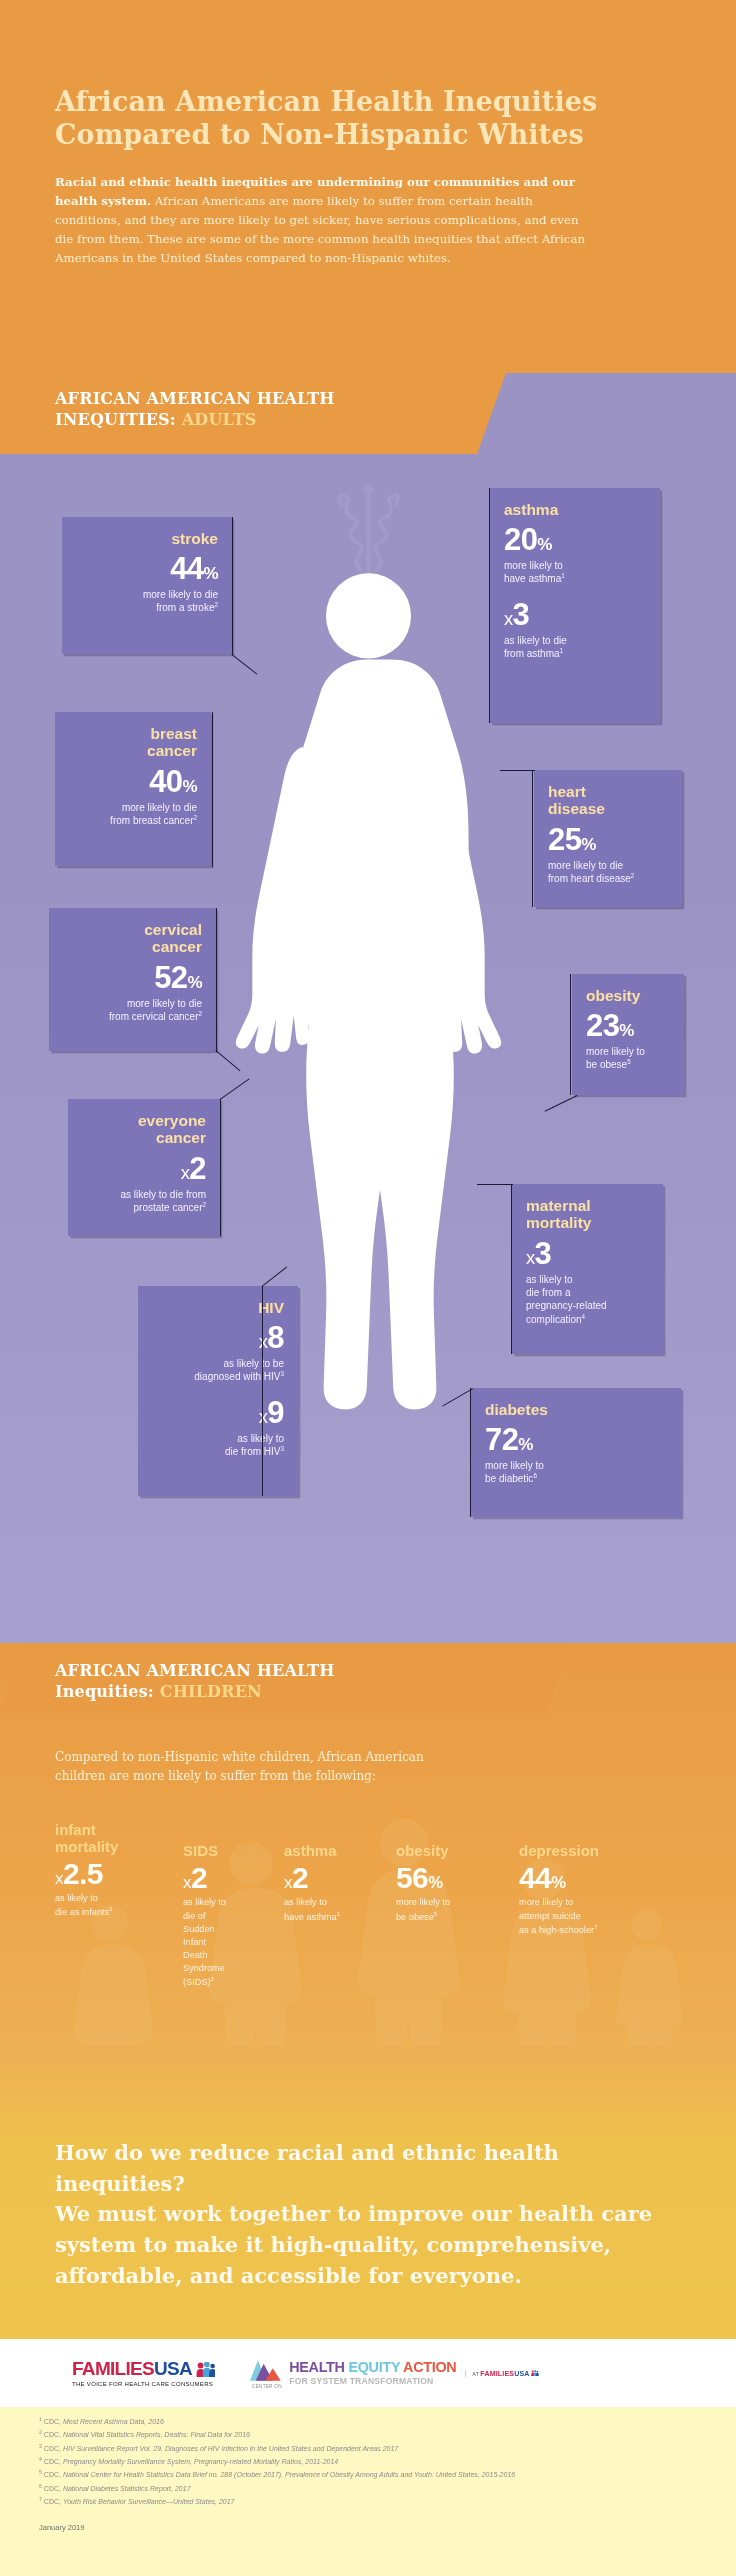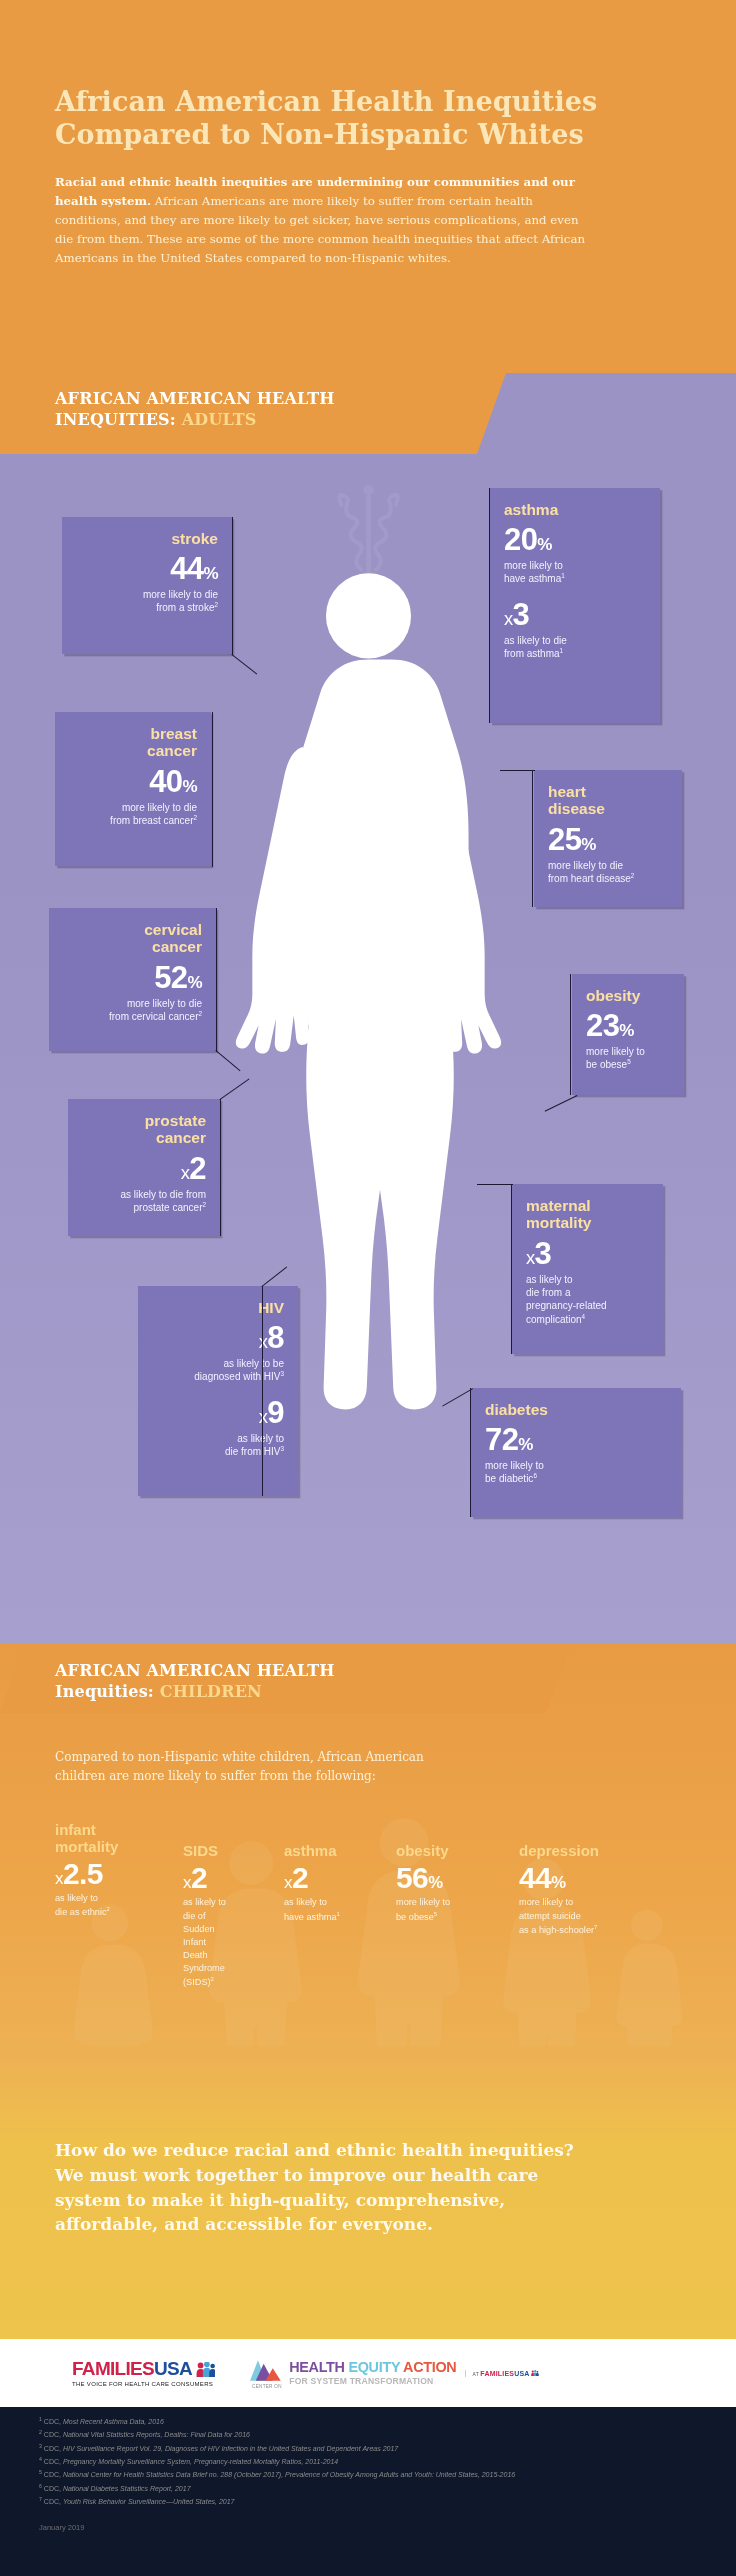--- a/index.html
+++ b/index.html
@@ -133,21 +133,21 @@
   .cstat .desc sup { font-size:5.8px; vertical-align:super; }
 
   
   .cta {
     position:absolute; left:0; top:2057px; width:736px; height:282px;
     background:linear-gradient(180deg,#edb154 0%, #eec04c 30%, #eec44c 100%);
   }
   .cta-text {
     position:absolute; left:55px; top:81px; width:621px;
     font-family:"DejaVu Serif", serif; font-weight:bold;
-    font-size:17px; line-height:1.46; color:#fffaf0;
+    font-size:21px; line-height:1.46; color:#fffaf0;
   }
 
   
   .logos {
     position:absolute; left:0; top:2339px; width:736px; height:68px;
     background:#ffffff;
     display:flex; align-items:center; gap:35px; padding-left:72px;
   }
   .fam-logo .l1 { font-size:19px; font-weight:bold; letter-spacing:-0.7px; line-height:1; }
   .fam-logo .l1 .fam { color:#d1224b; }
@@ -159,21 +159,21 @@
   .hea-logo .h1 .c { color:#e8573f; }
   .hea-logo .h2 { font-size:8.6px; font-weight:bold; letter-spacing:0.2px; color:#b7b7b7; margin-top:1.7px; }
   .hea-side { font-size:4.6px; color:#8d8d8d; letter-spacing:0.3px; writing-mode:horizontal-tb; }
   .at-fam { font-size:4.9px; color:#555; letter-spacing:0.2px; }
   .at-fam b .fam { color:#d1224b; font-size:7px; }
   .at-fam b .usa { color:#1d4f9c; font-size:7px; }
 
   
   .notes {
     position:absolute; left:0; top:2407px; width:736px; height:169px;
-    background:#0f172a; padding:8px 55px 0 39px;
+    background:#fef9c3; padding:8px 55px 0 39px;
   }
   .note {
     font-size:7px; line-height:1.72; color:#8b8b8b;
     font-style:italic;
   }
   .note .num { font-style:normal; vertical-align:super; font-size:5.2px; }
   .note .src { font-style:normal; }
   .date { margin-top:14px; font-size:7.5px; color:#6d6d6d; }
 </style>
 </head>
@@ -300,21 +300,21 @@
       <div class="desc">
         <span>more likely to</span><br>
         <span>be obese</span><sup>5</sup>
       </div>
     </div>
     <div class="leadv" style="left:570px; top:601px; height:121px;"></div>
     <div class="lead" style="left:541px; top:722px; width:36px; transform:rotate(-26deg); transform-origin:right top;"></div>
 
     <div class="sbox right-al" style="left:68px; top:726px; width:152px; height:137px;">
       <div class="cond">
-        <span>prostate</span><br>
+        <span>everyone</span><br>
         <span>cancer</span>
       </div>
       <div class="big"><span class="mult">x</span><span>2</span></div>
       <div class="desc">
         <span>as likely to die from</span><br>
         <span>prostate cancer</span><sup>2</sup>
       </div>
     </div>
     <div class="leadv" style="left:220px; top:726px; height:137px;"></div>
     <div class="lead" style="left:220px; top:726px; width:36px; transform:rotate(-35deg); transform-origin:left bottom;"></div>
@@ -407,21 +407,21 @@
     <div class="child-stats">
 
       <div class="cstat">
         <div class="cond">
           <span>infant</span><br>
           <span>mortality</span>
         </div>
         <div class="big"><span class="mult">x</span><span>2.5</span></div>
         <div class="desc">
           <span>as likely to</span><br>
-          <span>die as ethnic</span><sup>2</sup>
+          <span>die as infants</span><sup>2</sup>
         </div>
       </div>
 
       <div class="cstat" style="width:86px;">
         <div class="cond" style="margin-top:21px;">SIDS</div>
         <div class="big"><span class="mult">x</span><span>2</span></div>
         <div class="desc">
           <span>as likely to</span><br>
           <span>die of</span><br>
           <span>Sudden</span><br>

